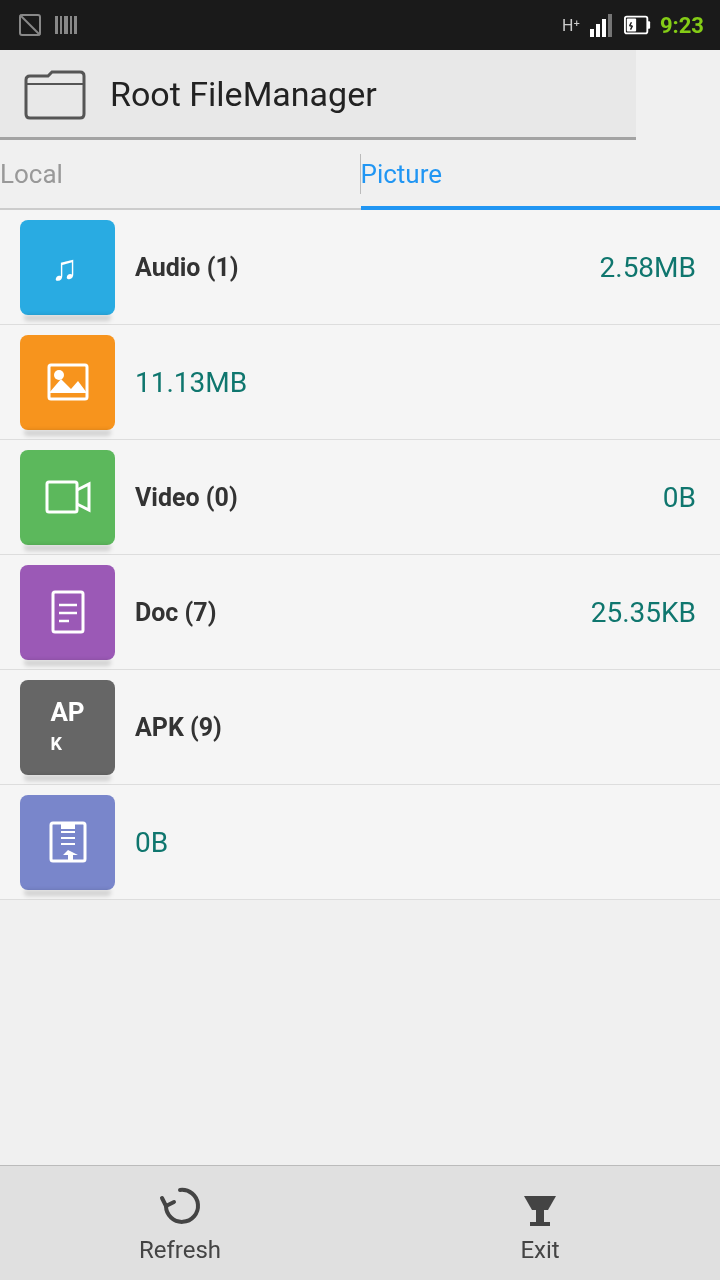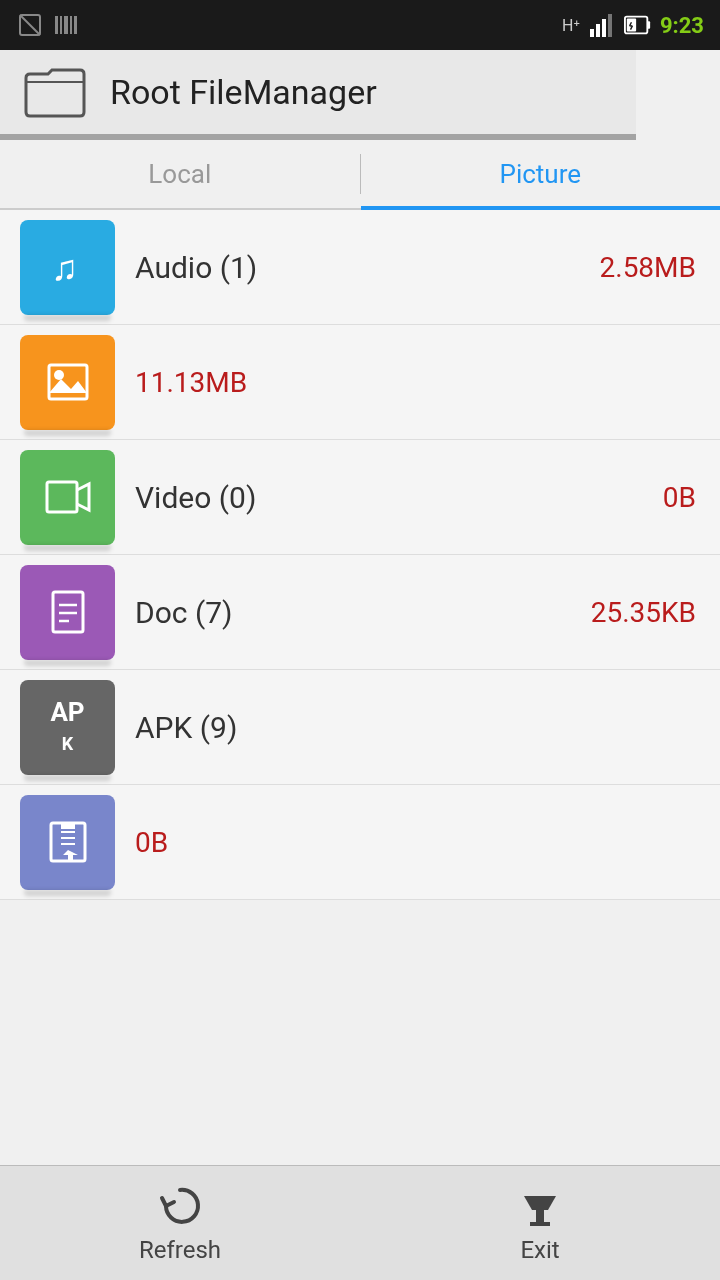--- a/index.html
+++ b/index.html
@@ -47,21 +47,21 @@
 
     
     .header {
       width: 636px;
       height: 90px;
       background: #e8e8e8;
       display: flex;
       align-items: center;
       padding: 0 20px;
       gap: 20px;
-      border-bottom: 6px solid #a3a3a3;
+      border-bottom: 3px solid #a3a3a3;
     }
     .folder-icon-container {
       width: 70px;
       height: 60px;
       display: flex;
       align-items: center;
       justify-content: center;
     }
     .folder-icon-svg {
       width: 62px;
@@ -78,21 +78,21 @@
       width: 720px;
       height: 70px;
       background: #f0f0f0;
       display: flex;
       border-bottom: 2px solid #ccc;
     }
     .tab {
       flex: 1;
       display: flex;
       align-items: center;
-      justify-content: center;
+      justify-content: flex-start;
       font-size: 26px;
       cursor: pointer;
       position: relative;
     }
     .tab.inactive {
       color: #999;
     }
     .tab.active {
       color: #2196F3;
     }
@@ -149,37 +149,38 @@
       filter: blur(2px);
     }
     .icon-audio { background: #29ABE2; }
     .icon-picture { background: #F7941D; }
     .icon-video { background: #5CB85C; }
     .icon-doc { background: #9B59B6; }
     .icon-apk { background: #666; }
     .icon-compression { background: #7986CB; }
     .category-name {
       flex: 1;
-      font-size: 30px;
+      font-size: 25px;
       color: #333;
+      font-weight: bold;
     }
     .category-size {
       font-size: 28px;
-      color: #b91c1c;
+      color: #0f766e;
       padding-right: 24px;
       text-align: right;
     }
 
     
     .apk-text {
       font-size: 26px;
       font-weight: bold;
       color: white;
       line-height: 1.1;
-      text-align: center;
+      text-align: left;
     }
     .apk-text span {
       font-size: 18px;
     }
 
     
     .bottom-bar {
       position: absolute;
       bottom: 0;
       left: 0;

